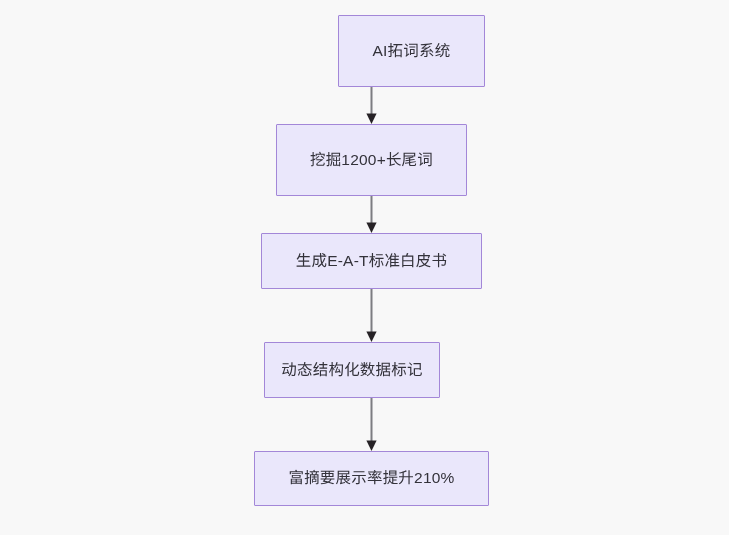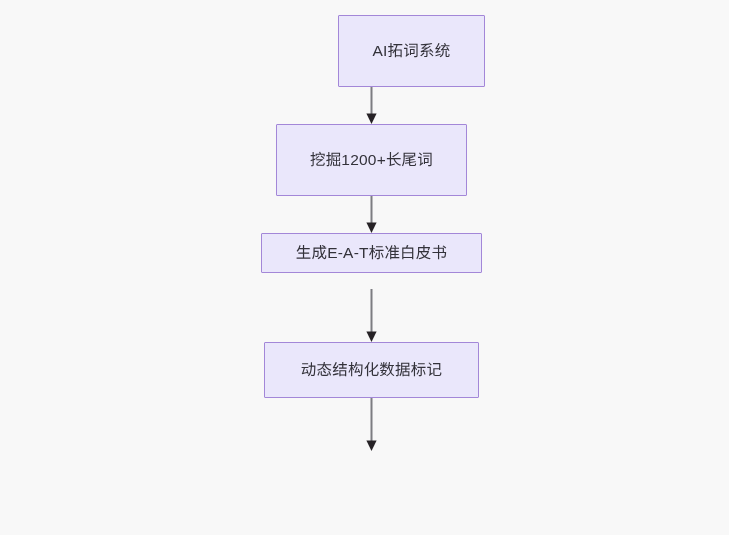--- a/index.html
+++ b/index.html
@@ -37,22 +37,22 @@
     color: #33323a;
     font-size: 15.5px;
     line-height: 1.2;
     letter-spacing: 0.2px;
     white-space: nowrap;
     font-family: "Liberation Sans", "DejaVu Sans", sans-serif;
   }
 
   .node-1 { left: 298px; top: 15px;  width: 147px; height: 72px; margin-left: 40px; }
   .node-2 { left: 276px; top: 124px; width: 191px; height: 72px; }
-  .node-3 { left: 261px; top: 233px; width: 221px; height: 40px; text-align: right; }
-  .node-4 { left: 264px; top: 342px; width: 215px; height: 56px; justify-content: center; }
+  .node-3 { left: 261px; top: 233px; width: 221px; height: 56px; text-align: right; }
+  .node-4 { left: 264px; top: 342px; width: 176px; height: 56px; justify-content: center; }
   .node-5 { left: 254px; top: 451px; width: 235px; height: 55px; }
 
   
   .edge {
     position: absolute;
     left: 0;
     top: 0;
     width: 729px;
     height: 535px;
     overflow: visible;
@@ -101,14 +101,17 @@
   </div>
 
   <div class="node node-3">
     <span class="node-label">生成E-A-T标准白皮书</span>
   </div>
 
   <div class="node node-4">
     <span class="node-label">动态结构化数据标记</span>
   </div>
 
+  <div class="node node-5">
+    <span class="node-label">富摘要展示率提升210%</span>
+  </div>
 
 </div>
 
 </body></html>

